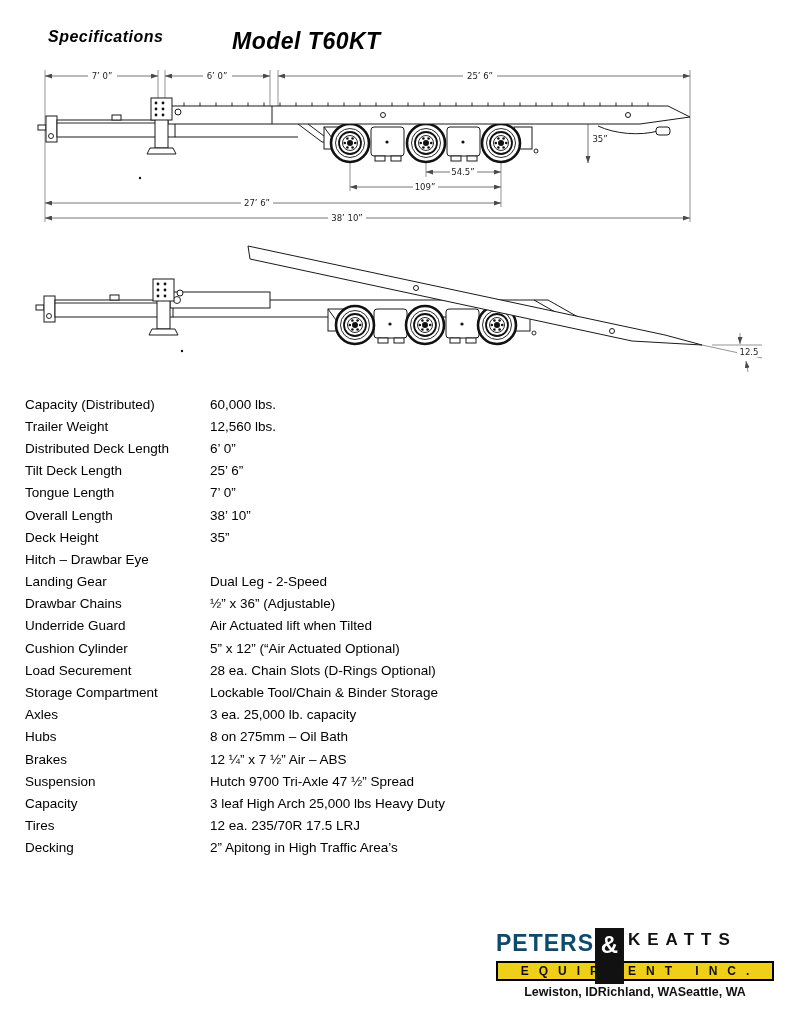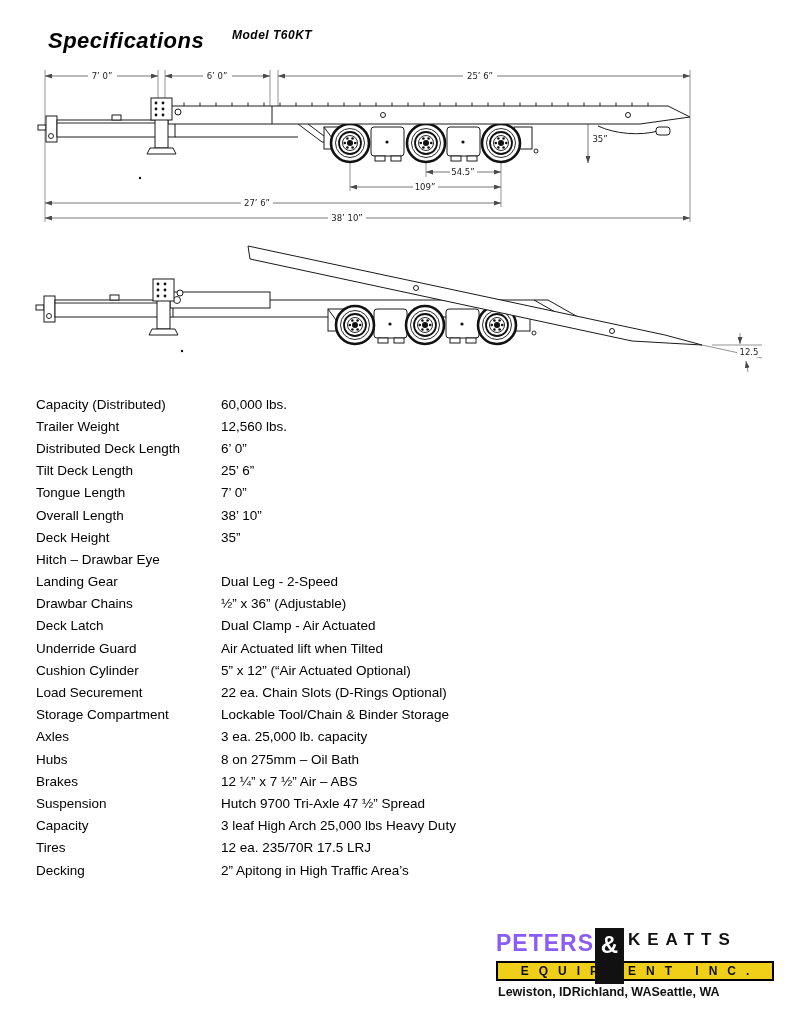--- a/index.html
+++ b/index.html
@@ -2,52 +2,51 @@
 <html><head>
 <meta charset="utf-8">
 <style>
   html,body { margin:0; padding:0; background:#ffffff; }
   .page {
     position:relative; width:791px; height:1024px; background:#fff;
     font-family:"Liberation Sans", sans-serif; color:#000; overflow:hidden;
   }
   .title-left {
     position:absolute; left:48px; top:28px;
-    font-size:22px; font-weight:bold; font-style:italic; letter-spacing:0.5px;
+    font-size:16px; font-weight:bold; font-style:italic; letter-spacing:0.5px;
   }
   .title-right {
     position:absolute; left:232px; top:28px;
-    font-size:12px; font-weight:bold; font-style:italic; letter-spacing:0.5px;
+    font-size:23px; font-weight:bold; font-style:italic; letter-spacing:0.5px;
   }
   svg.drawings { position:absolute; left:0; top:0; width:791px; height:1024px; }
   .ln   { stroke:#1a1a1a; stroke-width:1; fill:none; }
   .fw   { fill:#ffffff; stroke:#1a1a1a; stroke-width:1; }
   .dim  { stroke:#4a4a4a; stroke-width:0.75; fill:none; }
   .ext  { stroke:#4a4a4a; stroke-width:0.6; fill:none; }
   .dimt { font-family:"DejaVu Sans",sans-serif; font-size:8.5px; fill:#222; text-anchor:middle; }
   .tbg  { fill:#ffffff; }
   .tire { fill:#ffffff; stroke:#111; stroke-width:2.6; }
   .rim  { fill:none; stroke:#111; stroke-width:1.8; }
   .thin { fill:none; stroke:#111; stroke-width:0.9; }
   .blk  { fill:#111; }
 
   .spec-table {
     position:absolute; left:25px; top:393px; width:600px;
     font-size:13.5px;
-    margin-left:11px;
   }
   .spec-row { display:flex; height:22.2px; align-items:center; }
   .spec-label { width:185px; flex:0 0 185px; }
   .spec-value { flex:1; }
 
   .logo { position:absolute; left:496px; top:928px; width:278px; height:76px; }
   .logo-name-row { position:absolute; left:0; top:0; right:0; height:33px; }
   .logo-peters {
     position:absolute; left:0; top:2px; font-size:23px; font-weight:bold;
-    letter-spacing:1px; color:#8b5cf6;
+    letter-spacing:1px; color:#0c4a6e;
   }
   .logo-keatts {
     position:absolute; left:132px; top:2px; font-size:17px; font-weight:bold;
     letter-spacing:7px; color:#111;
   }
   .logo-amp-box {
     position:absolute; left:99px; top:0; width:29px; height:56px;
     background:#111; z-index:3; text-align:center;
   }
   .logo-amp-box span {
@@ -57,21 +56,21 @@
     position:absolute; left:0; top:33px; right:0; height:20px;
     background:#efcf17; border:2.5px solid #000; box-sizing:border-box;
     display:flex; align-items:center; justify-content:center; z-index:2;
   }
   .logo-bar-text {
     font-size:12px; font-weight:bold; letter-spacing:10px; color:#111;
     white-space:nowrap; text-indent:10px;
   }
   .logo-cities {
     position:absolute; left:2px; right:2px; top:57px;
-    display:flex; justify-content:flex-start;
+    display:flex; justify-content:center;
     font-size:12.5px; font-weight:bold; color:#111;
   }
 </style>
 </head>
 <body>
 
 <div class="page">
 
   <div class="title-left">Specifications</div>
   <div class="title-right">Model T60KT</div>
@@ -277,34 +276,30 @@
       </div>
     <div class="spec-row">
         <div class="spec-label">Landing Gear</div>
         <div class="spec-value">Dual Leg - 2-Speed</div>
       </div>
     <div class="spec-row">
         <div class="spec-label">Drawbar Chains</div>
         <div class="spec-value">½” x 36” (Adjustable)</div>
       </div>
     <div class="spec-row">
-        <div class="spec-label">Deck Latch</div>
-        <div class="spec-value">Dual Clamp - Air Actuated</div>
-      </div>
-    <div class="spec-row">
         <div class="spec-label">Underride Guard</div>
         <div class="spec-value">Air Actuated lift when Tilted</div>
       </div>
     <div class="spec-row">
         <div class="spec-label">Cushion Cylinder</div>
         <div class="spec-value">5” x 12” (“Air Actuated Optional)</div>
       </div>
     <div class="spec-row">
         <div class="spec-label">Load Securement</div>
-        <div class="spec-value">22 ea. Chain Slots (D-Rings Optional)</div>
+        <div class="spec-value">28 ea. Chain Slots (D-Rings Optional)</div>
       </div>
     <div class="spec-row">
         <div class="spec-label">Storage Compartment</div>
         <div class="spec-value">Lockable Tool/Chain &amp; Binder Storage</div>
       </div>
     <div class="spec-row">
         <div class="spec-label">Axles</div>
         <div class="spec-value">3 ea. 25,000 lb. capacity</div>
       </div>
     <div class="spec-row">

